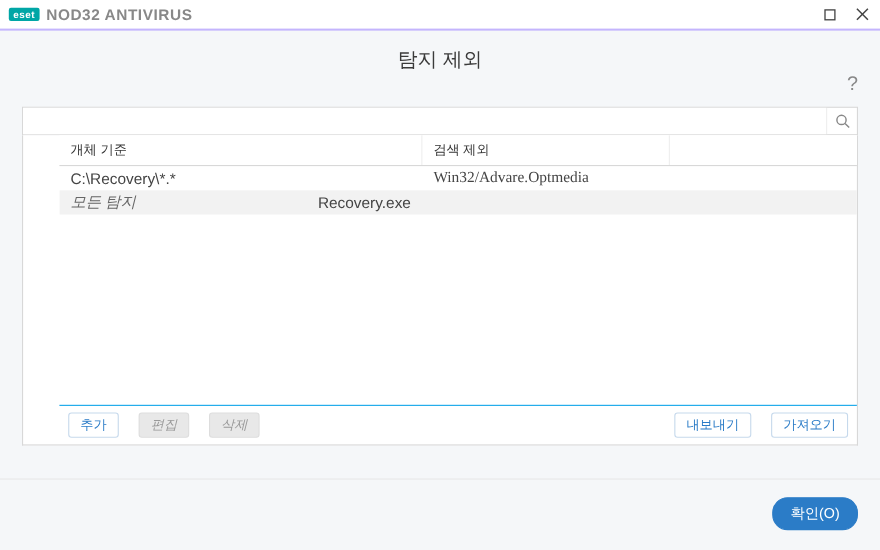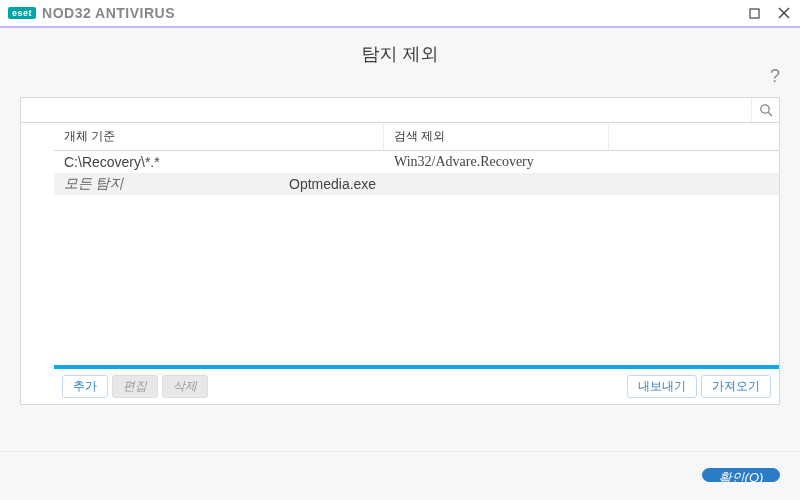--- a/index.html
+++ b/index.html
@@ -140,22 +140,22 @@
       border-right: none;
     }
     .italic {
       font-style: italic;
       color: #666;
       margin-top: 36px;
     }
     .table-footer {
       display: flex;
       padding: 6px 8px;
-      gap: 4px;
-      border-top: 4px solid #0ea5e9;
+      gap: 18px;
+      border-top: 1px solid #0ea5e9;
       align-items: flex-end;
     }
     .spacer { flex: 1; }
     .small-btn {
       border: 1px solid #ccc;
       background: #f5f5f5;
       color: #555;
       font-size: 12px;
       padding: 2px 10px;
       border-radius: 3px;
@@ -180,28 +180,27 @@
       padding: 16px 20px 18px 20px;
       background: #f5f7f9;
       border-top: 1px solid #e8e8e8;
       position: absolute;
       bottom: 0;
       left: 0;
       right: 0;
     }
     .dlg-btn {
       min-width: 78px;
-      height: 14px;
+      height: 30px;
       font-size: 13px;
       border-radius: 14px;
       cursor: pointer;
       border: 1px solid #ccc;
       background: #eef4fa;
       color: #2b5a8a;
-      font-style: italic;
     }
     .dlg-btn.primary {
       background: #2b7cc7;
       border-color: #2b7cc7;
       color: #fff;
     }
     .content-area {
       background: #f5f7f9;
       height: calc(500px - 28px);
       position: relative;
@@ -249,26 +248,26 @@
     </div>
 
     <div class="table-container">
       <div class="table-header">
         <div class="col1">개체 기준</div>
         <div class="col2">검색 제외</div>
       </div>
       <div class="table-body" id="table-body">
           <div class="table-row">
             <div class="col1">C:\Recovery\*.*</div>
-            <div class="col2">Win32/Advare.Recovery</div>
+            <div class="col2">Win32/Advare.Optmedia</div>
             <div class="col3"></div>
           </div>
           <div class="table-row">
             <div class="col2 italic">모든 탐지</div>
-            <div class="col3">Optmedia.exe</div>
+            <div class="col3">Recovery.exe</div>
           </div>
         </div>
       <div class="table-footer">
         <button class="small-btn primary-link">추가</button>
         <button class="small-btn disabled">편집</button>
         <button class="small-btn disabled">삭제</button>
         <div class="spacer"></div>
         <button class="small-btn primary-link">내보내기</button>
         <button class="small-btn primary-link">가져오기</button>
       </div>

